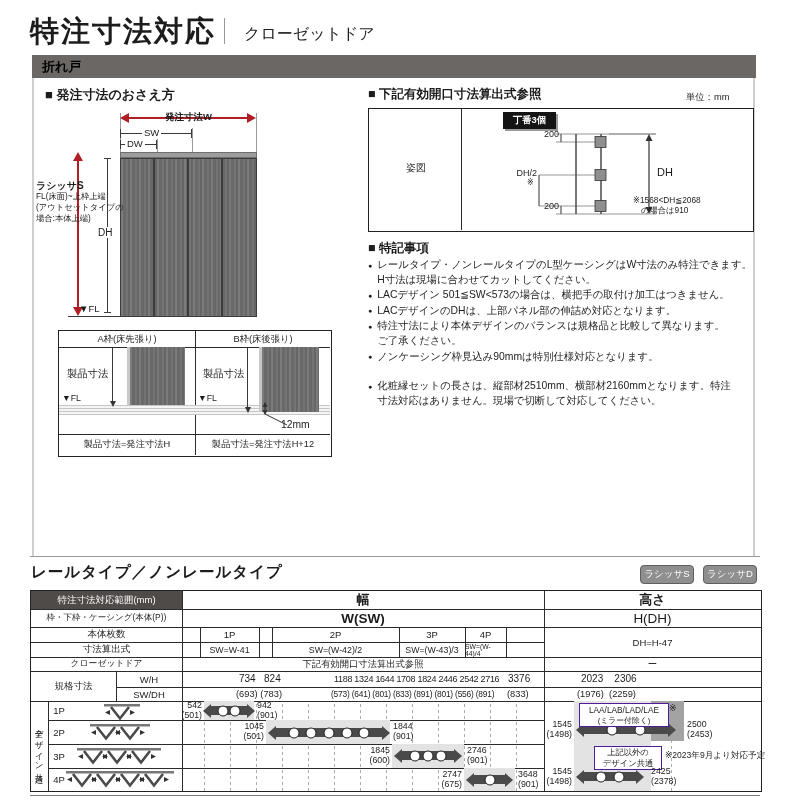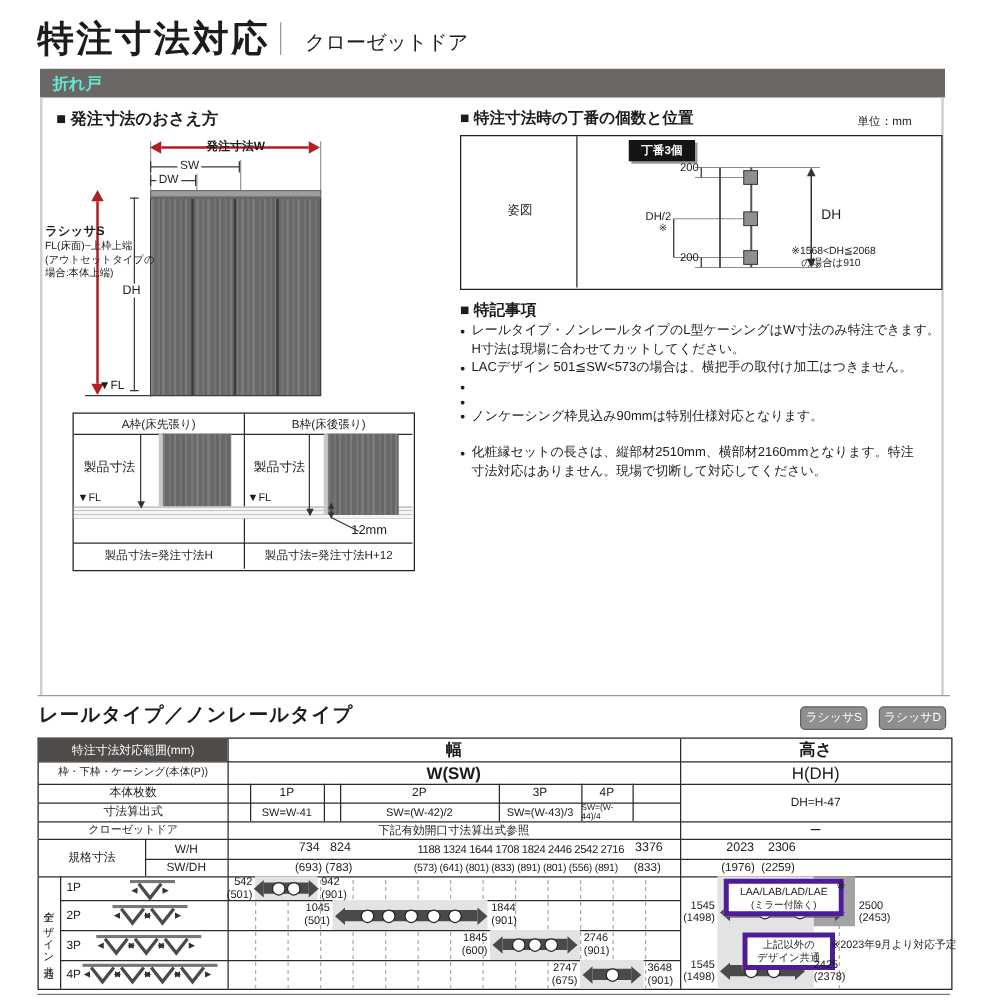--- a/index.html
+++ b/index.html
@@ -37,31 +37,31 @@
   .bk{position:absolute;background:#e3e3e3}
   .minlab{position:absolute;width:44px;text-align:right;font-size:8.8px;line-height:9.6px}
   .maxlab{position:absolute;text-align:left;font-size:8.8px;line-height:9.6px;white-space:nowrap}
   .pre{white-space:pre}
   .badge{position:absolute;width:52px;height:17px;background:#8f8f8f;border:1px solid #5f5f5f;border-radius:4px;
          color:#fff;font-size:9.5px;display:flex;align-items:center;justify-content:center;cursor:pointer}
   .vtext{writing-mode:vertical-rl;text-orientation:upright;letter-spacing:1px}
   .notes-item{display:flex;margin-bottom:1px}
   .notes-item .blt{font-size:7px;margin:3.5px 5px 0 0;flex:0 0 auto}
   .notes-item .txt{font-size:10.4px;line-height:14.6px;white-space:pre-line}
-  .labelbox{position:absolute;background:#fff;border:4px solid #4c1d95;display:flex;flex-direction:column;
+  .labelbox{position:absolute;background:#fff;border:1px solid #4c1d95;display:flex;flex-direction:column;
             align-items:center;justify-content:center;text-align:center}
 </style>
 </head>
 <body>
 
 <div class="ab" style="left:30px;top:12px;font-size:29px;font-weight:bold;letter-spacing:2px">特注寸法対応</div>
 <div class="ab" style="left:224px;top:18px;width:1px;height:26px;background:#999"></div>
 <div class="ab" style="left:244px;top:24px;font-size:16px">クローゼットドア</div>
 <div class="ab" style="left:32px;top:55px;width:724px;height:23px;background:#6b6764">
-  <span class="ab" style="left:10px;top:0;line-height:23px;color:#5eead4;font-size:13px;font-weight:bold">折れ戸</span>
+  <span class="ab" style="left:10px;top:0;line-height:23px;color:#000000;font-size:13px;font-weight:bold">折れ戸</span>
 </div>
 
 <div class="ab" style="left:32px;top:78px;width:2px;height:478px;background:#cfcfcf"></div>
 <div class="ab" style="left:753px;top:78px;width:2px;height:478px;background:#cfcfcf"></div>
 <div class="hl" style="left:30px;top:556px;width:730px;background:#999"></div>
 
 <div class="ab" style="left:45px;top:86px;font-size:13px;font-weight:bold">■ 発注寸法のおさえ方</div>
 
 <div class="glv" style="left:120px;top:113px;height:39px"></div>
 <div class="glv" style="left:256px;top:113px;height:39px"></div>
@@ -128,21 +128,21 @@
     <polygon points="10,1 7.5,6 12.5,6" fill="#333"></polygon>
     <polygon points="10,14 7.5,9 12.5,9" fill="#333"></polygon>
     <line x1="10" y1="13" x2="32" y2="24" stroke="#333" stroke-width="1"></line>
   </svg>
   <div class="ab" style="left:222px;top:88px;font-size:10.3px">12mm</div>
 
   <div class="ab ctr" style="left:0;top:104px;width:136px;height:19px;font-size:9.3px">製品寸法=発注寸法H</div>
   <div class="ab ctr" style="left:137px;top:104px;width:134px;height:19px;font-size:9.3px">製品寸法=発注寸法H+12</div>
 </div>
 
-<div class="ab" style="left:368px;top:86px;font-size:12.5px;font-weight:bold">■ 特注寸法時の丁番の個数と位置</div>
+<div class="ab" style="left:368px;top:86px;font-size:12.5px;font-weight:bold">■ 下記有効開口寸法算出式参照</div>
 <div class="ab" style="left:686px;top:91px;font-size:9.3px">単位：mm</div>
 
 <div class="ab" style="left:368px;top:108px;width:386px;height:124px;border:1.5px solid #222;box-sizing:border-box">
   <div class="vl" style="left:92px;top:0;height:121px"></div>
   <div class="ab ctr" style="left:12px;top:52px;width:70px;font-size:10px">姿図</div>
   <div class="ab" style="left:134px;top:3px;background:#141414;color:#fff;font-size:9.3px;font-weight:bold;padding:2px 10px;box-shadow:2px 2px 0 #9a9a9a">丁番3個</div>
 
   <svg class="ab" style="left:92px;top:0" width="294" height="121" viewBox="0 0 294 121">
     <line x1="95" y1="25" x2="195" y2="25" stroke="#8a8a8a" stroke-width="0.9"></line>
     <line x1="95" y1="105" x2="195" y2="105" stroke="#8a8a8a" stroke-width="0.9"></line>
@@ -178,23 +178,26 @@
     <span class="blt">●</span>
     <span class="txt">レールタイプ・ノンレールタイプのL型ケーシングはW寸法のみ特注できます。
 H寸法は現場に合わせてカットしてください。</span>
   </div>
   <div class="notes-item">
     <span class="blt">●</span>
     <span class="txt">LACデザイン 501≦SW&lt;573の場合は、横把手の取付け加工はつきません。</span>
   </div>
   <div class="notes-item">
     <span class="blt">●</span>
+    <span class="txt">LACデザインのDHは、上部パネル部の伸詰め対応となります。</span>
   </div>
   <div class="notes-item">
     <span class="blt">●</span>
+    <span class="txt">特注寸法により本体デザインのバランスは規格品と比較して異なります。
+ご了承ください。</span>
   </div>
   <div class="notes-item">
     <span class="blt">●</span>
     <span class="txt">ノンケーシング枠見込み90mmは特別仕様対応となります。</span>
   </div>
   <div class="notes-item" style="margin-top:15px">
     <span class="blt">●</span>
     <span class="txt">化粧縁セットの長さは、縦部材2510mm、横部材2160mmとなります。特注
 寸法対応はありません。現場で切断して対応してください。</span>
   </div>

